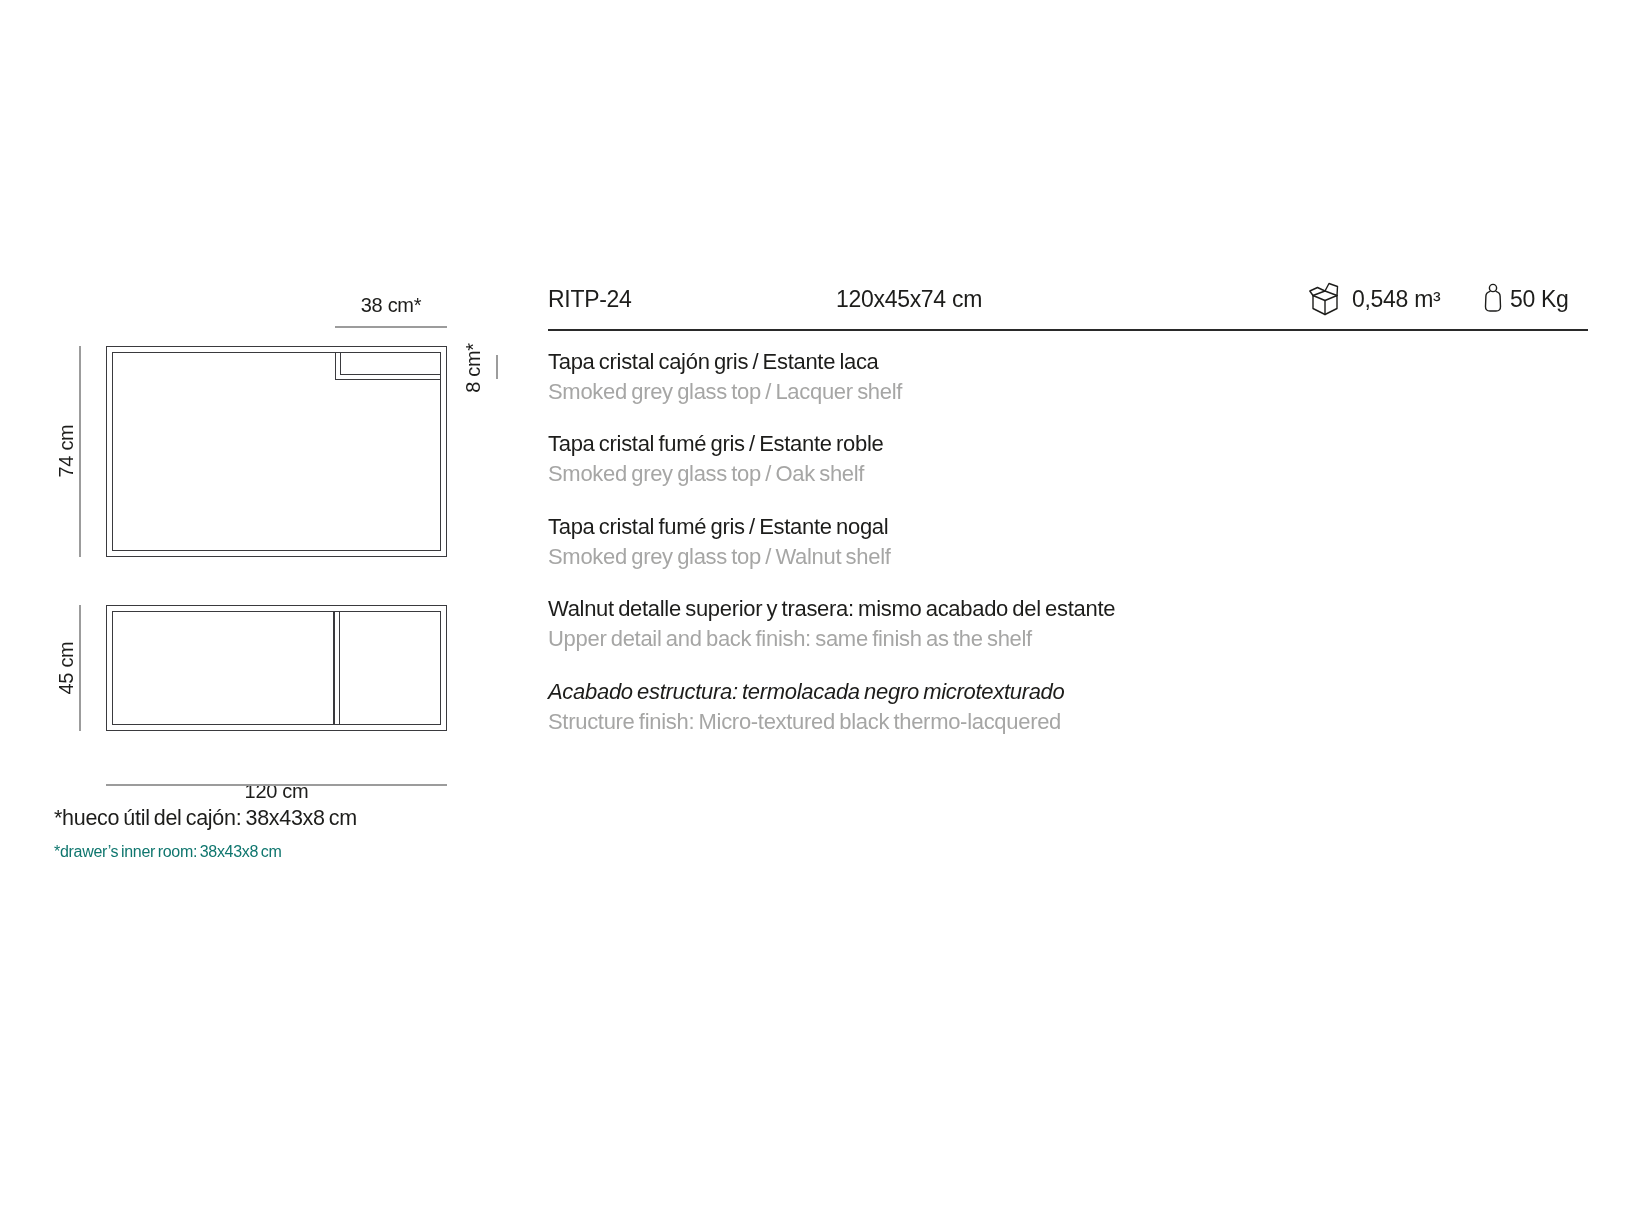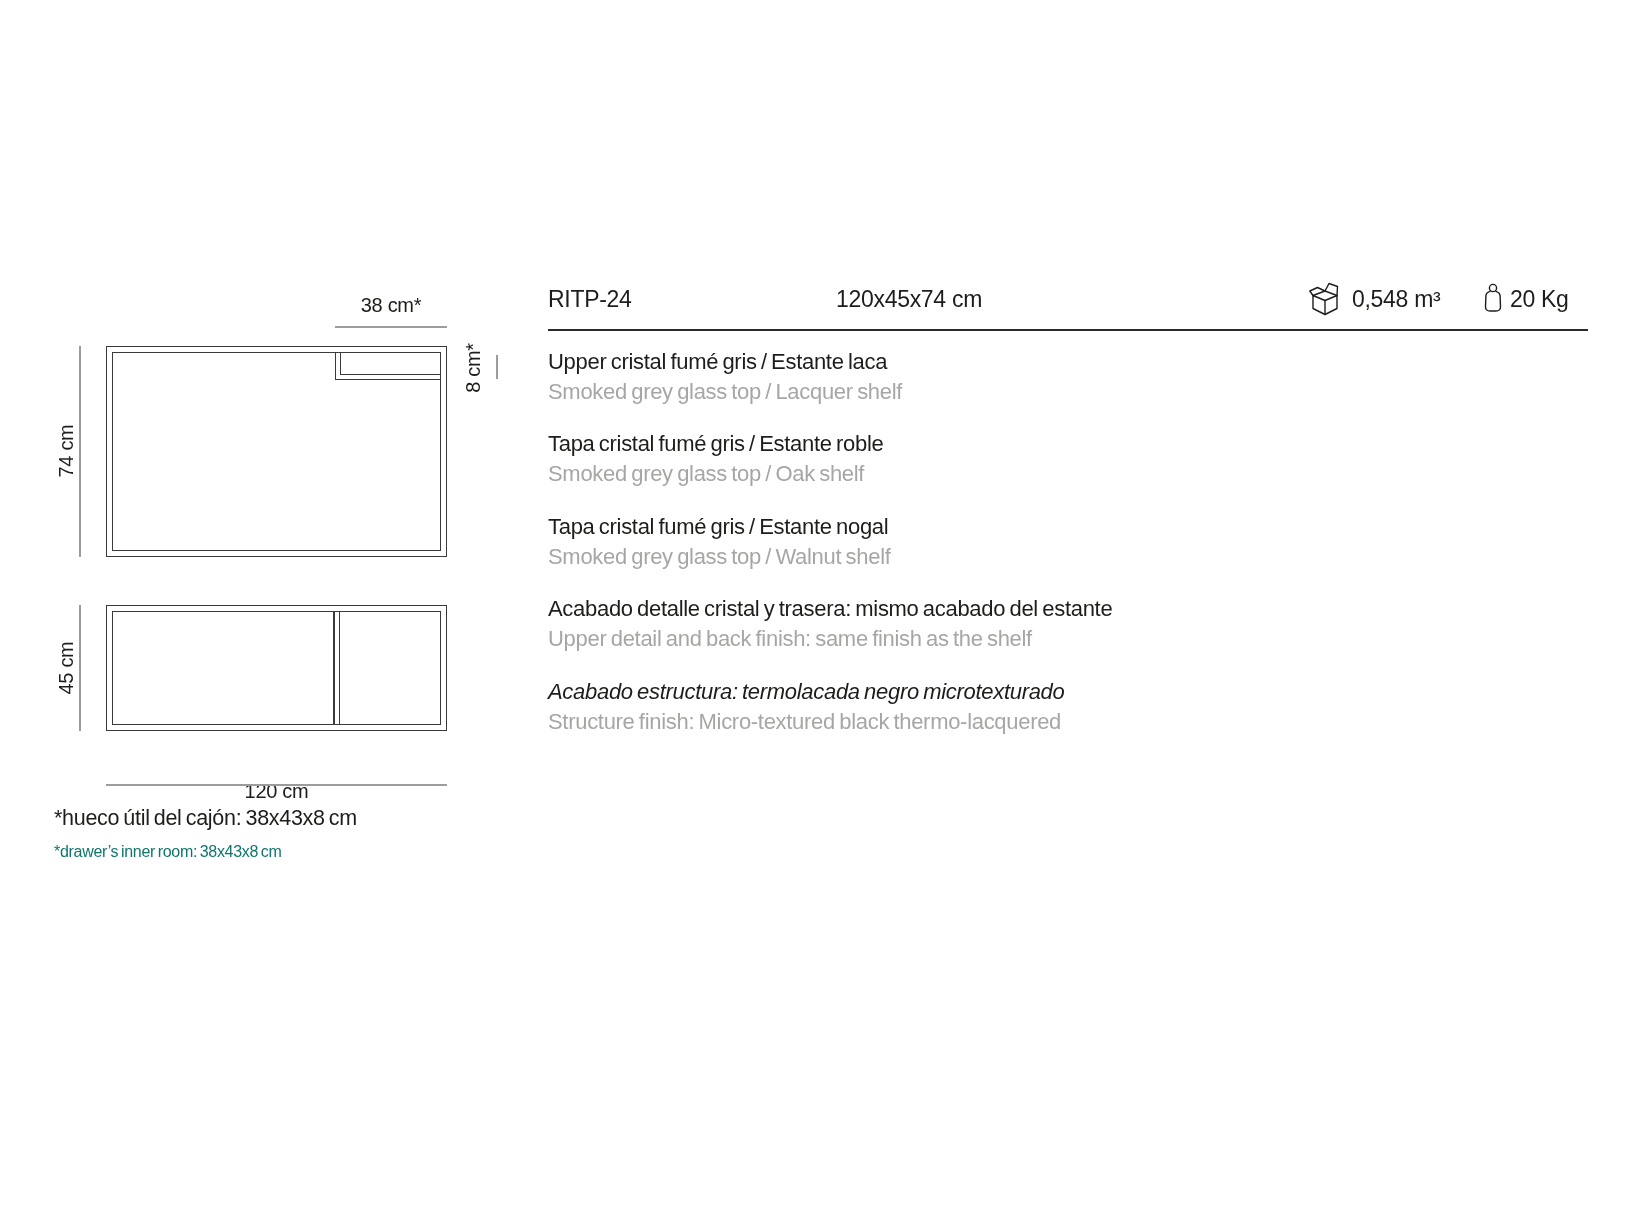--- a/index.html
+++ b/index.html
@@ -85,32 +85,32 @@
     </svg>
   </span>
   <div class="abs h-text" style="left:1352px; top:286px;">0,548 m³</div>
 
   <span class="abs" style="left:1481px; top:282px;">
     <svg class="icon" width="24" height="33" viewBox="0 0 24 33">
       <circle cx="12" cy="6" r="3.6"></circle>
       <path d="M9 9.3 Q5 10.6 4.9 14 L4.5 24.5 Q4.4 29 9 29 L15 29 Q19.6 29 19.5 24.5 L19.1 14 Q19 10.6 15 9.3"></path>
     </svg>
   </span>
-  <div class="abs h-text" style="left:1510px; top:286px;">20 Kg</div>
+  <div class="abs h-text" style="left:1510px; top:286px;">50 Kg</div>
 
   <div class="abs rule" style="left:548px; top:329px; width:1040px;"></div>
 
-  <div class="abs spec-es" style="left:548px; top:349px;">Upper cristal fumé gris / Estante laca</div>
+  <div class="abs spec-es" style="left:548px; top:349px;">Tapa cristal cajón gris / Estante laca</div>
   <div class="abs spec-en" style="left:548px; top:379px;">Smoked grey glass top / Lacquer shelf</div>
 
   <div class="abs spec-es" style="left:548px; top:431px;">Tapa cristal fumé gris / Estante roble</div>
   <div class="abs spec-en" style="left:548px; top:461px;text-align:right;">Smoked grey glass top / Oak shelf</div>
 
   <div class="abs spec-es" style="left:548px; top:514px;">Tapa cristal fumé gris / Estante nogal</div>
   <div class="abs spec-en" style="left:548px; top:544px;">Smoked grey glass top / Walnut shelf</div>
 
-  <div class="abs spec-es" style="left:548px; top:596px;">Acabado detalle cristal y trasera: mismo acabado del estante</div>
+  <div class="abs spec-es" style="left:548px; top:596px;">Walnut detalle superior y trasera: mismo acabado del estante</div>
   <div class="abs spec-en" style="left:548px; top:626px;">Upper detail and back finish: same finish as the shelf</div>
 
   <div class="abs spec-es" style="left:548px; top:679px;font-style:italic;">Acabado estructura: termolacada negro microtexturado</div>
   <div class="abs spec-en" style="left:548px; top:709px;">Structure finish: Micro-textured black thermo-lacquered</div>
 
 </div>
 
 </body></html>

